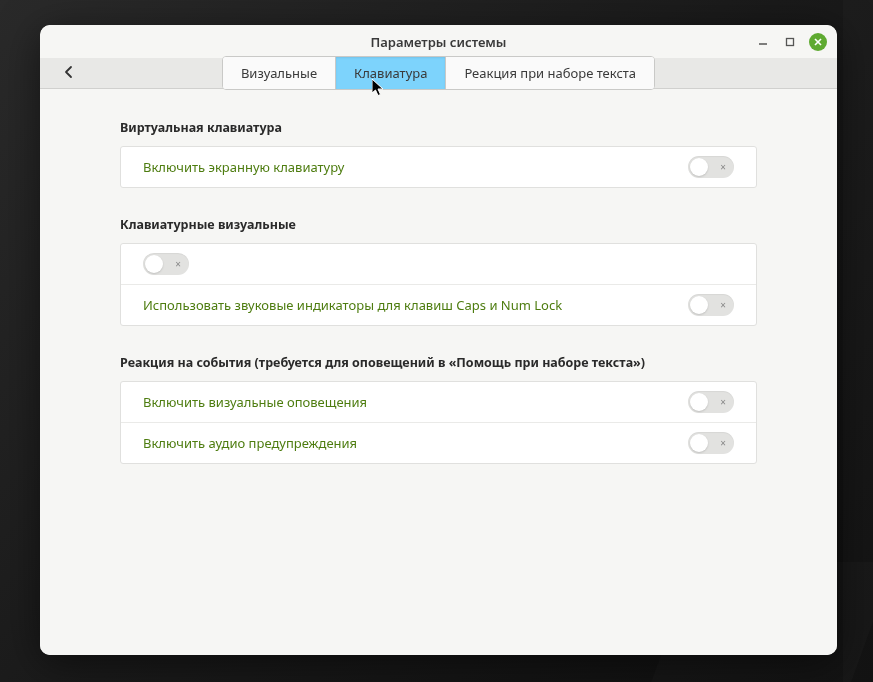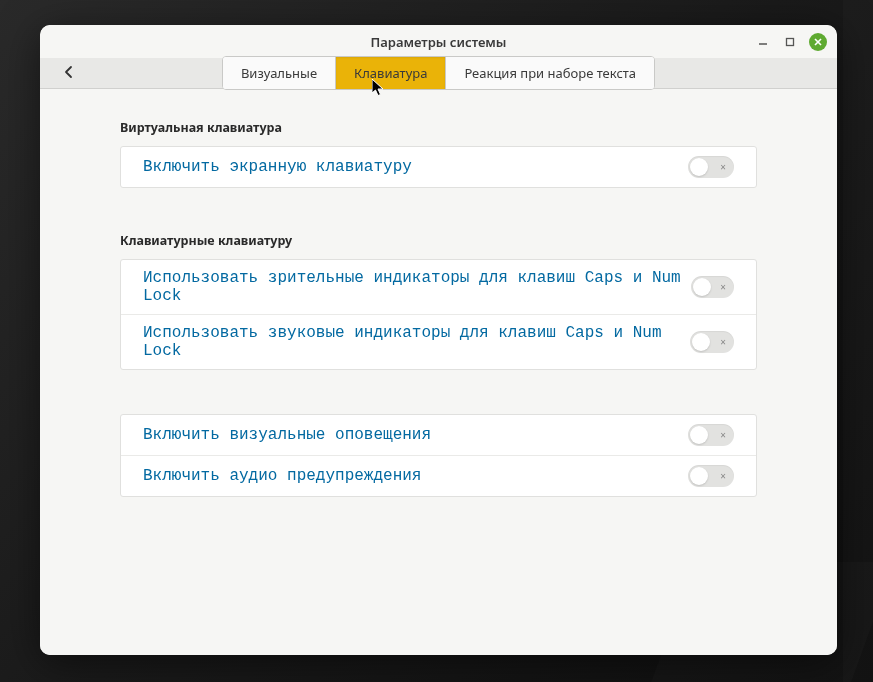--- a/index.html
+++ b/index.html
@@ -77,49 +77,49 @@
   padding: 7px 18px;
   font-size: 13px;
   color: #3a3a3a;
   background: #fafafa;
   border-right: 1px solid #c9c9c7;
   cursor: pointer;
   user-select: none;
 }
 .tab:last-child { border-right: none; }
 .tab.active {
-  background: #eab308;
+  background: #7dd3fc;
   box-shadow: inset 0 1px 2px rgba(0,0,0,0.08);
   text-align: center;
 }
 
 .content {
   flex: 1;
   padding: 30px 80px;
   background: #f6f6f4;
   overflow-y: auto;
 }
-.section { margin-bottom: 44px; }
+.section { margin-bottom: 28px; }
 .section-title {
   font-size: 12.5px; font-weight: 700; color: #2a2a2a;
   margin-bottom: 10px;
 }
 .option-list {
   border: 1px solid #e0e0de;
   border-radius: 3px;
   background: #fff;
 }
 .option-row {
   display: flex; align-items: center; justify-content: space-between;
   padding: 9px 22px;
   border-bottom: 1px solid #eaeae8;
 }
 .option-row:last-child { border-bottom: none; }
 .option-label {
-  font-size: 16px; color: #0369a1; font-family: Liberation Mono, monospace;
+  font-size: 13px; color: #4d7c0f;
 }
 .toggle {
   width: 46px; height: 22px;
   background: #e2e2e0;
   border-radius: 11px;
   position: relative;
   cursor: pointer;
   box-shadow: inset 0 1px 1px rgba(0,0,0,0.05);
 }
 .toggle-knob {
@@ -188,40 +188,40 @@
           <span class="option-label">Включить экранную клавиатуру</span>
           <div class="toggle">
             <div class="toggle-knob"></div>
             <span class="toggle-x">×</span>
           </div>
         </div>
       </div>
     </div>
 
     <div class="section">
-      <div class="section-title">Клавиатурные клавиатуру</div>
+      <div class="section-title">Клавиатурные визуальные</div>
       <div class="option-list">
         <div class="option-row">
-          <span class="option-label">Использовать зрительные индикаторы для клавиш Caps и Num Lock</span>
           <div class="toggle">
             <div class="toggle-knob"></div>
             <span class="toggle-x">×</span>
           </div>
         </div>
         <div class="option-row">
           <span class="option-label">Использовать звуковые индикаторы для клавиш Caps и Num Lock</span>
           <div class="toggle">
             <div class="toggle-knob"></div>
             <span class="toggle-x">×</span>
           </div>
         </div>
       </div>
     </div>
 
     <div class="section">
+      <div class="section-title">Реакция на события (требуется для оповещений в «Помощь при наборе текста»)</div>
       <div class="option-list">
         <div class="option-row">
           <span class="option-label">Включить визуальные оповещения</span>
           <div class="toggle">
             <div class="toggle-knob"></div>
             <span class="toggle-x">×</span>
           </div>
         </div>
         <div class="option-row">
           <span class="option-label">Включить аудио предупреждения</span>

